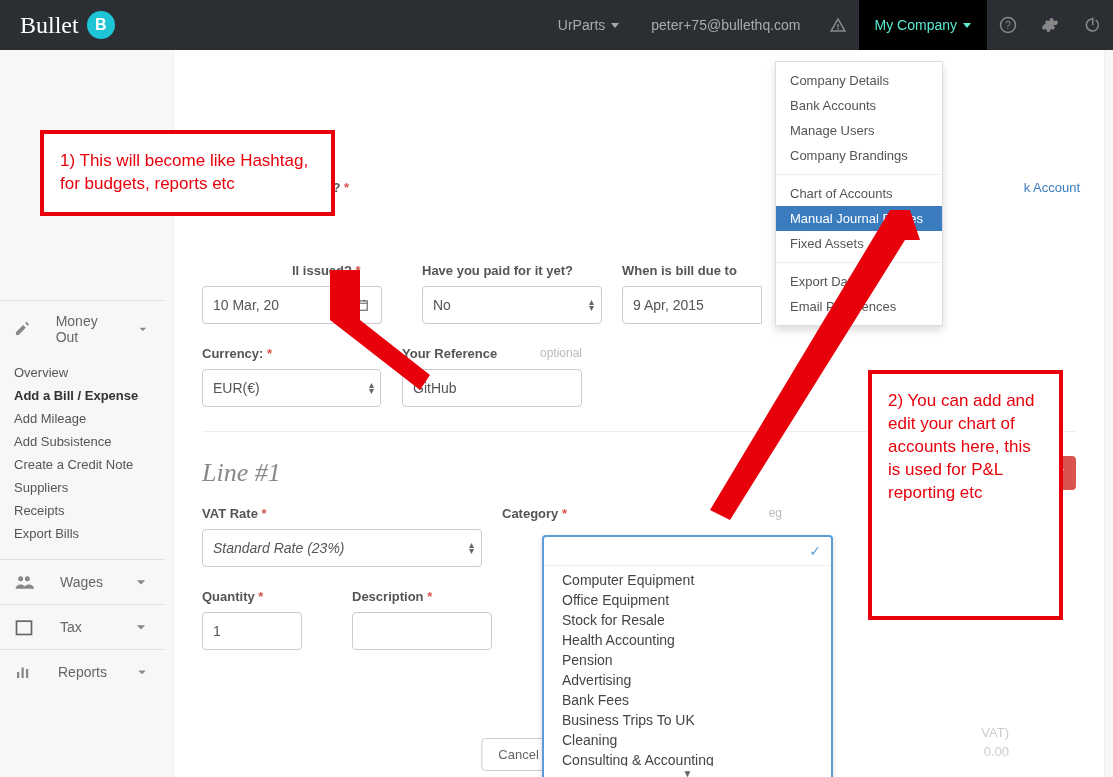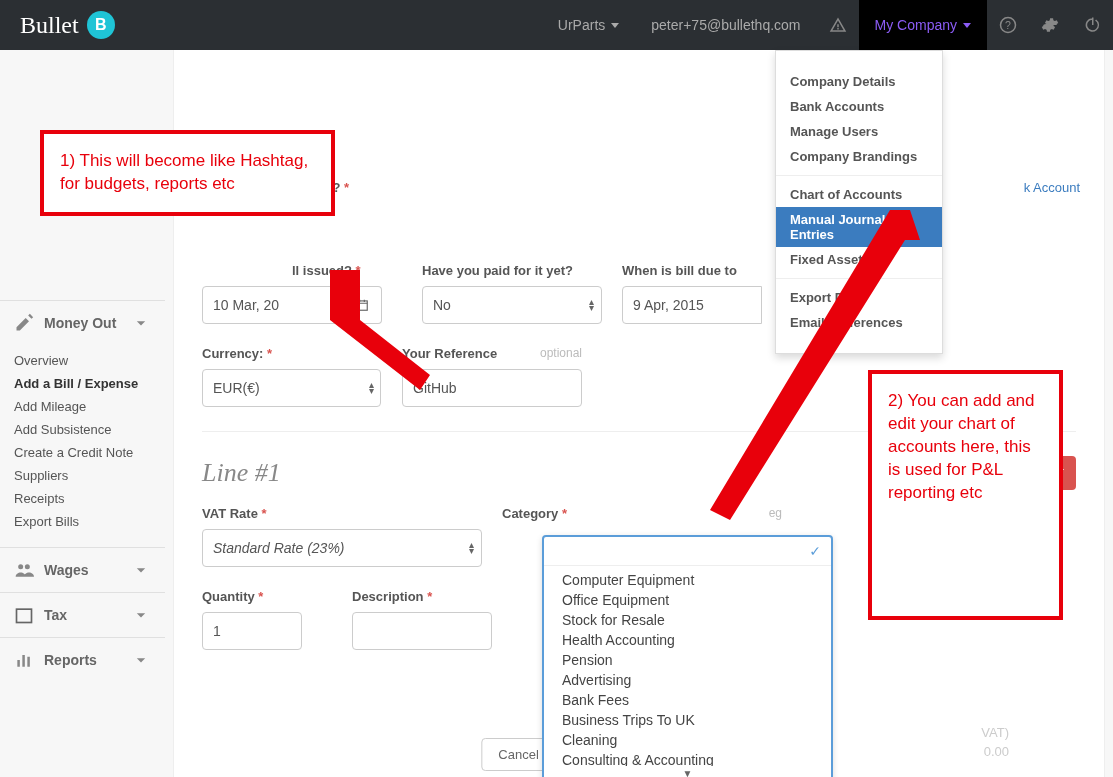--- a/index.html
+++ b/index.html
@@ -3,34 +3,34 @@
 <meta charset="utf-8">
 <style>
 * { box-sizing: border-box; margin: 0; padding: 0; }
 body { font-family: -apple-system, "Helvetica Neue", Helvetica, Arial, sans-serif; font-size: 14px; color: #555; background: #f7f7f7; width: 1113px; height: 777px; overflow: hidden; position: relative; }
 
 .topnav { height: 50px; background: #2b2f33; display: flex; align-items: center; color: #ccc; }
 .logo { padding: 0 20px; font-family: cursive; font-size: 24px; color: #fff; display: flex; align-items: center; gap: 8px; }
 .logo-b { width: 28px; height: 28px; border-radius: 50%; background: #1fc4d6; color: #fff; display: flex; align-items: center; justify-content: center; font-family: -apple-system, sans-serif; font-weight: bold; font-size: 16px; }
 .topnav-spacer { flex: 1; }
 .topnav-item { padding: 0 16px; height: 50px; display: flex; align-items: center; gap: 6px; cursor: pointer; color: #aaa; }
-.topnav-item.active { background: #000; color: #8b5cf6; }
+.topnav-item.active { background: #000; color: #5eead4; }
 .topnav-icon { width: 42px; height: 50px; display: flex; align-items: center; justify-content: center; cursor: pointer; color: #888; }
 .topnav-icon svg, .topnav-item svg { width: 18px; height: 18px; fill: currentColor; }
 .caret-down { width: 0; height: 0; border-left: 4px solid transparent; border-right: 4px solid transparent; border-top: 5px solid currentColor; }
 
-.dropdown-menu { position: absolute; top: 50px; right: 170px; width: 168px; background: #fff; border: 1px solid #ddd; box-shadow: 0 4px 8px rgba(0,0,0,0.15); z-index: 100; padding: 18px 0; font-weight: bold; }
+.dropdown-menu { position: absolute; top: 61px; right: 170px; width: 168px; background: #fff; border: 1px solid #ddd; box-shadow: 0 4px 8px rgba(0,0,0,0.15); z-index: 100; padding: 6px 0; }
 .dropdown-divider { height: 1px; background: #eee; margin: 6px 0; }
 .dropdown-item { padding: 5px 14px; cursor: pointer; color: #555; font-size: 13px; }
 .dropdown-item.highlighted { background: #3b7cbf; color: #fff; position: relative; }
 
 .layout { display: flex; height: calc(100% - 50px); }
 .sidebar { width: 165px; background: #f7f7f7; padding-top: 250px; }
 .side-section { border-top: 1px solid #e0e0e0; }
-.side-header { padding: 12px 14px; display: flex; align-items: center; gap: 10px; cursor: pointer; color: #666; font-weight: 700; }
+.side-header { padding: 12px 14px; display: flex; align-items: center; gap: 26px; cursor: pointer; color: #666; font-weight: 400; }
 .side-header svg { width: 20px; height: 20px; fill: #888; }
 .side-chevron { margin-left: auto; }
 .side-links { padding: 4px 0 14px 14px; }
 .side-link { display: block; padding: 4px 0; color: #555; cursor: pointer; font-size: 13px; }
 .side-link.active { font-weight: bold; color: #333; }
 
 .content { flex: 1; background: #fff; margin: 0 8px; border-left: 1px solid #eee; border-right: 1px solid #eee; padding: 30px 28px; overflow: hidden; position: relative; }
 
 .action-link { position: absolute; top: 180px; right: 24px; color: #3b7cbf; font-size: 13px; cursor: pointer; }
 .action-link-visible { color: #3b7cbf; }

